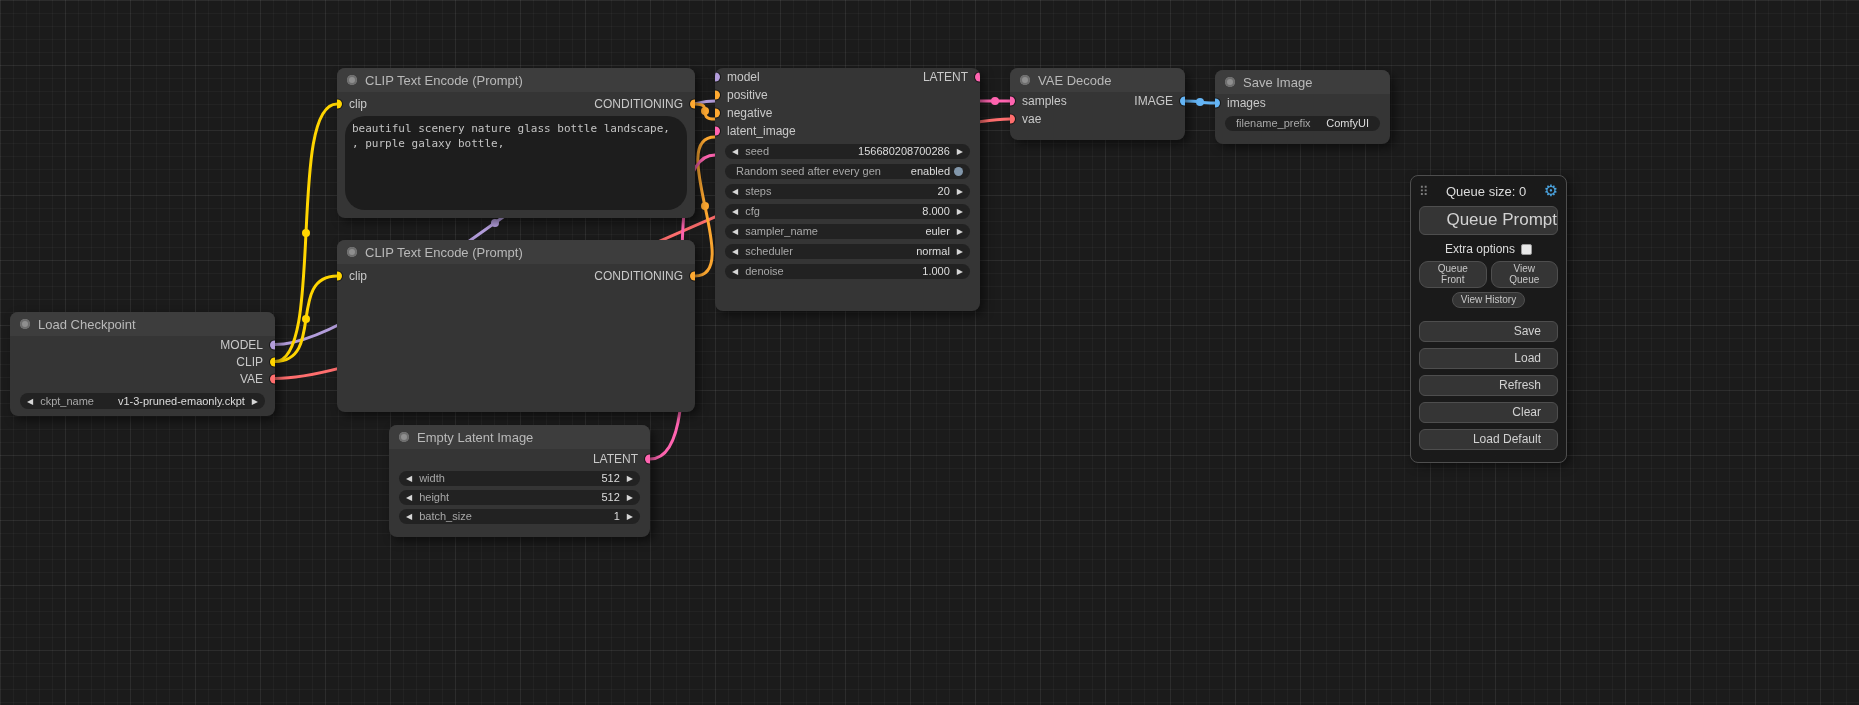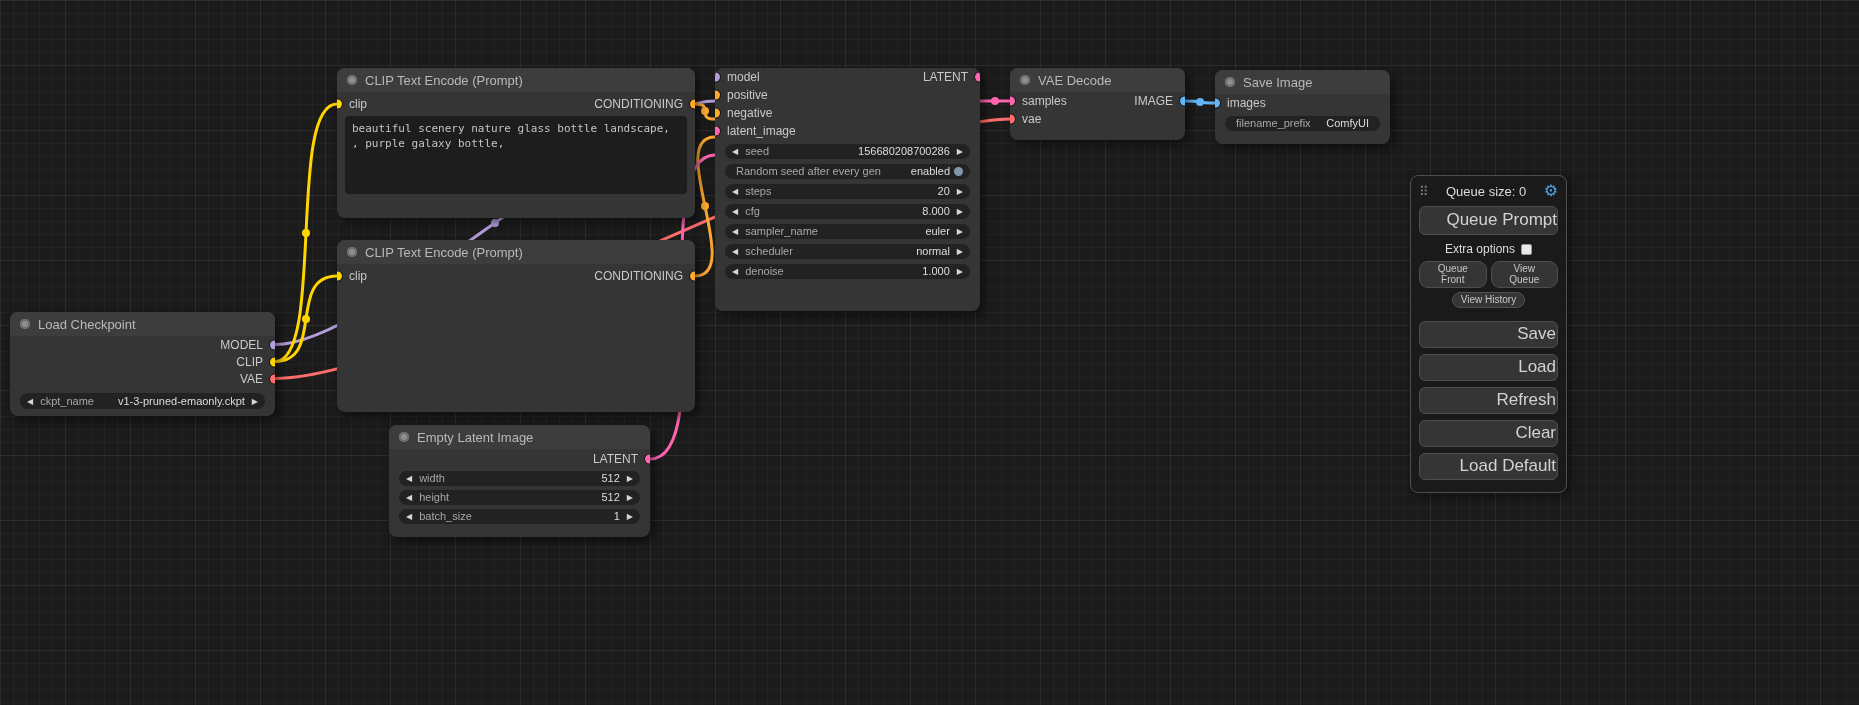--- a/index.html
+++ b/index.html
@@ -62,21 +62,21 @@
     padding:5px 7px; font-family:"DejaVu Sans Mono", monospace;
     font-size:11px; line-height:1.4; color:#c4c4c4;
     overflow:hidden; word-wrap:break-word;
   }
 
   
   #n-load-checkpoint{ left:10px; top:312px; width:265px; height:104px; }
   #n-load-checkpoint .slot-row{ height:17px; }
   #n-load-checkpoint .widgets{ padding-top:6px; }
   #n-clip1{ left:337px; top:68px; width:358px; height:150px; }
-  #n-clip1 .node-text{ height:78px; }
+  #n-clip1 .node-text{ height:94px;border-radius:20px; }
   #n-clip2{ left:337px; top:240px; width:358px; height:172px; }
   #n-clip2 .node-text{ height:116px; }
   #n-empty-latent{ left:389px; top:425px; width:261px; height:112px; }
   #n-empty-latent .slot-row{ height:20px; }
   #n-empty-latent .widgets{ padding-top:2px; gap:4px; }
   #n-ksampler{ left:715px; top:68px; width:265px; height:243px; }
   #n-vae-decode{ left:1010px; top:68px; width:175px; height:72px; }
   #n-save-image{ left:1215px; top:70px; width:175px; height:74px; }
   #n-save-image .widgets{ padding-top:4px; }
 
@@ -88,21 +88,21 @@
   }
   .menu-header{ display:flex; align-items:center; justify-content:space-between; height:20px; color:#dcdcdc; font-size:13px; }
   .drag-handle{ color:#7d7d7d; font-size:13px; }
   .gear{ font-size:16px; line-height:16px; }
   button{ font-family:inherit; cursor:default; }
   .btn{
     display:block; width:100%; background:#353535; border:1px solid #4e4e4e;
     border-radius:6px; color:#d2d2d2; text-align:right;
   }
   .btn-large{ font-size:17px; padding:3px 0 4px; margin-top:5px; }
-  .btn-med{ font-size:17px; padding:2px 1px 3px; margin-top:6px; }
+  .btn-med{ font-size:12px; padding:2px 16px 3px; margin-top:6px; }
   .gap-top{ margin-top:13px; }
   .extra-row{ display:flex; align-items:center; justify-content:center; gap:6px; margin-top:7px; font-size:12px; color:#dcdcdc; }
   .checkbox{ width:11px; height:11px; background:#e9e9e9; border:1px solid #9a9a9a; border-radius:2px; }
   .small-row{ display:flex; gap:4px; margin-top:5px; }
   .small-row.center{ justify-content:center; margin-top:4px; }
   .small-btn{
     background:#353535; border:1px solid #4e4e4e; border-radius:9px;
     color:#c7c7c7; font-size:10px; padding:1px 8px 2px; flex:1;
   }
   .small-row.center .small-btn{ flex:0 0 auto; }

